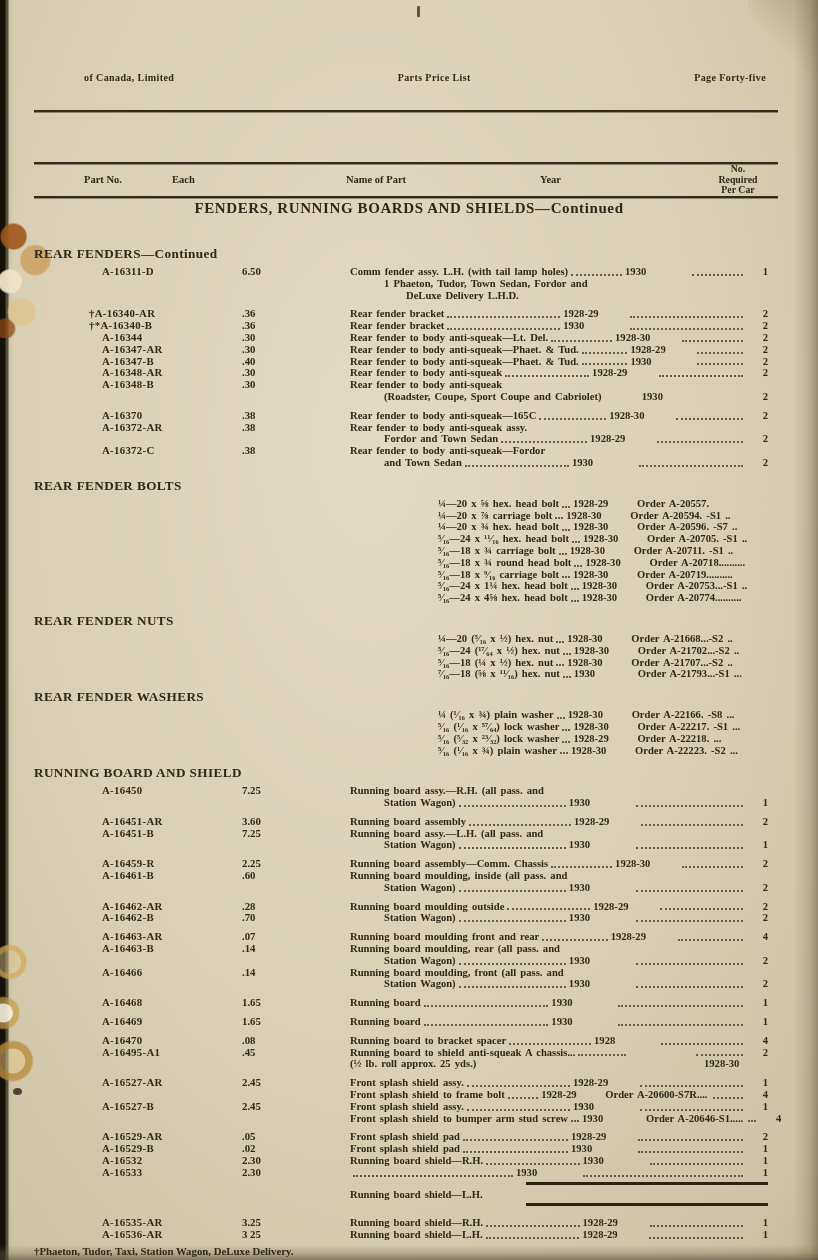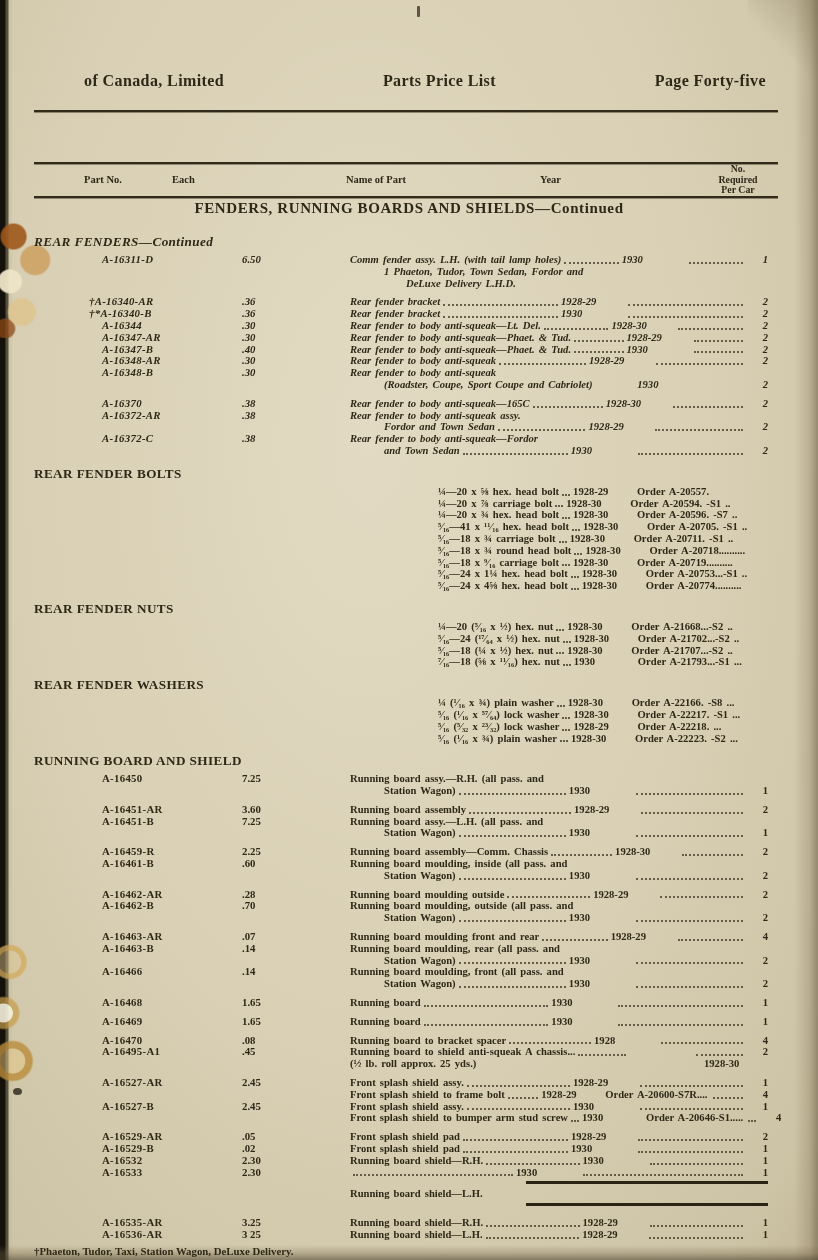--- a/index.html
+++ b/index.html
@@ -33,33 +33,33 @@
       radial-gradient(circle at 30% 50%, rgba(245,240,220,.9) 0 9px, rgba(198,156,72,.7) 10px 15px, rgba(198,156,72,0) 17px),
       radial-gradient(circle at 42% 82%, rgba(228,198,130,.5) 0 12px, rgba(186,140,58,.8) 13px 19px, rgba(186,140,58,0) 21px);}
   .speck{left:13px;top:1088px;width:9px;height:7px;border-radius:50%;background:rgba(52,44,30,.85);}
   .topmark{left:417px;top:6px;width:3px;height:11px;background:rgba(62,54,38,.8);border-radius:1px;}
 
   .rule{position:absolute;left:34px;right:40px;height:2px;background:#322b1a;
     box-shadow:0 1px 0 rgba(50,43,26,.45);}
   #rule1{top:110px;} #rule2{top:162px;} #rule3{top:196px;}
 
   .masthead{position:absolute;top:72px;left:84px;right:52px;display:flex;
-    justify-content:space-between;font-size:16px;letter-spacing:.4px;}
+    justify-content:space-between;font-size:10px;letter-spacing:.4px;}
   .colhead{position:absolute;top:164px;left:0;right:0;height:32px;font-size:10.5px;}
   .colhead .lbl{position:absolute;top:10px;white-space:nowrap;}
   #ch-part{left:84px;} #ch-each{left:172px;} #ch-name{left:346px;} #ch-year{left:540px;font-family:Liberation Serif, serif;}
   #ch-req{position:absolute;left:694px;width:88px;top:0;text-align:center;
     font-size:9.8px;line-height:10.5px;}
   .page-title{position:absolute;top:200px;left:0;right:0;text-align:center;
     font-size:15px;letter-spacing:.6px;}
 
   #content{position:absolute;top:234px;left:0;right:0;}
   .sec-h{font-size:13.2px;letter-spacing:.4px;margin:0 0 4px 34px;white-space:nowrap;}
   .section{margin-top:9px;}
-  .section:first-child{margin-top:0;font-style:italic;}
+  .section:first-child{margin-top:12px;}
   .row{display:flex;padding-left:66px;padding-right:50px;align-items:flex-start;gap:46px;}
   .row.gap{margin-top:7px;}
   .c-part{flex:none;width:130px;box-sizing:border-box;padding-left:36px;
     font-size:10.8px;line-height:11.8px;letter-spacing:.3px;white-space:nowrap;}
   .c-part.outdent{text-indent:-13px;}
   .c-price{flex:none;width:62px;box-sizing:border-box;text-align:left;padding-right:40px;
     font-size:10.8px;line-height:11.8px;}
   .c-desc{flex:1;min-width:0;}
   .c-desc.ind-sec{padding-left:88px;}
   .dline{display:flex;align-items:baseline;height:11.8px;line-height:11.8px;
@@ -312,21 +312,21 @@
             <span class="yr">1928-30</span>
             <span class="ord">Order A-20596. -S7 ..</span>
           </div>
         </div>
       </div>
       <div class="row">
         <span class="c-part"></span>
         <span class="c-price"></span>
         <div class="c-desc ind-sec">
           <div class="dline">
-            <span class="t">⁵⁄₁₆—41 x ¹¹⁄₁₆ hex. head bolt</span>
+            <span class="t">⁵⁄₁₆—24 x ¹¹⁄₁₆ hex. head bolt</span>
             <span class="lead"></span>
             <span class="yr">1928-30</span>
             <span class="ord">Order A-20705. -S1 ..</span>
           </div>
         </div>
       </div>
       <div class="row">
         <span class="c-part"></span>
         <span class="c-price"></span>
         <div class="c-desc ind-sec">
@@ -575,23 +575,20 @@
             <span class="yr">1928-29</span>
             <span class="lead"></span>
             <span class="qy">2</span>
           </div>
         </div>
       </div>
       <div class="row">
         <span class="c-part">A-16462-B</span>
         <span class="c-price">.70</span>
         <div class="c-desc">
-          <div class="dline">
-            <span class="t">Running board moulding, outside (all pass. and</span>
-          </div>
           <div class="dline">
             <span class="t ind1">Station Wagon)</span>
             <span class="lead"></span>
             <span class="yr">1930</span>
             <span class="lead"></span>
             <span class="qy">2</span>
           </div>
         </div>
       </div>
       <div class="row gap">

